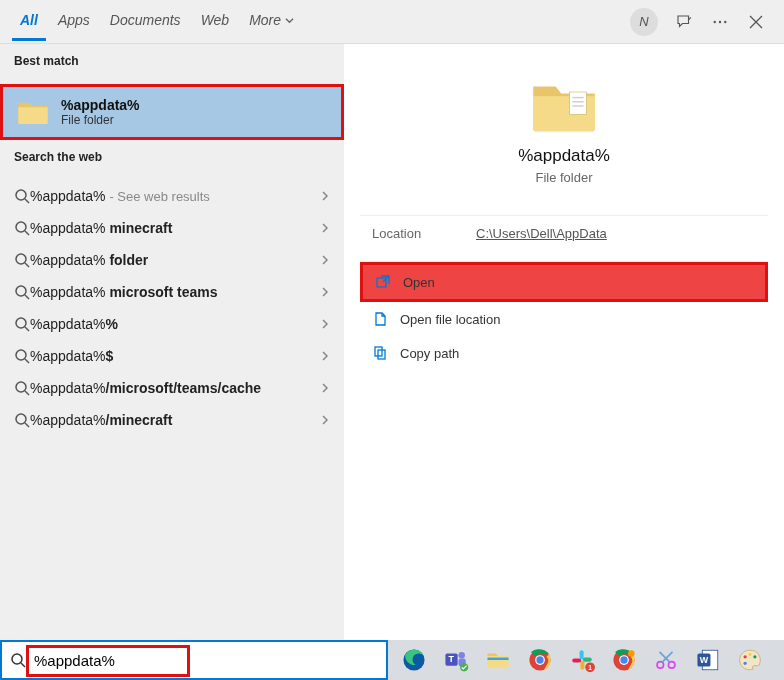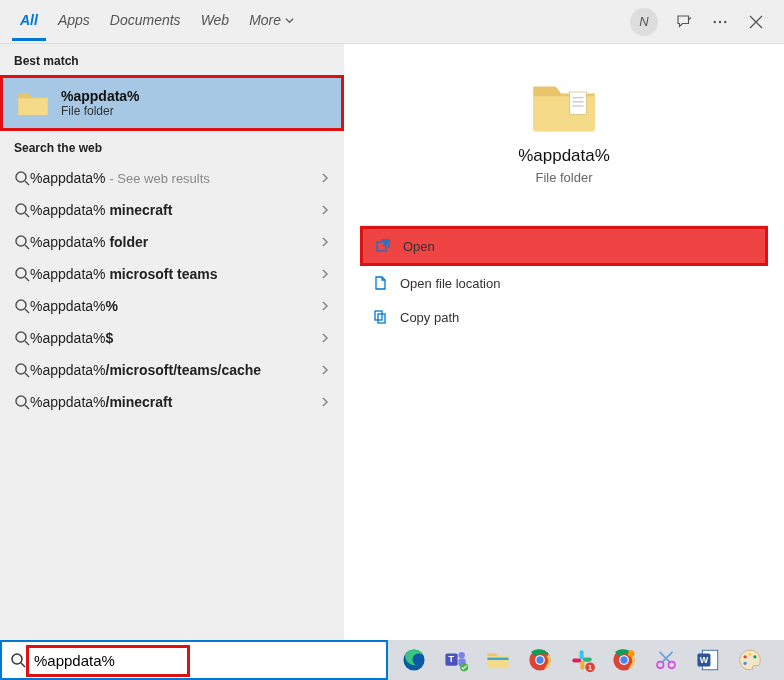--- a/index.html
+++ b/index.html
@@ -12,21 +12,21 @@
 .tab.active { color: #0078d4; border-bottom-color: #0078d4; font-weight: 600; }
 .tabs .more { display: flex; align-items: center; gap: 4px; }
 .tabs-spacer { flex: 1; }
 .avatar { width: 28px; height: 28px; border-radius: 50%; background: #ddd; display: flex; align-items: center; justify-content: center; font-size: 13px; color: #555; margin: 0 6px; }
 .tabbtn { width: 32px; height: 32px; display: flex; align-items: center; justify-content: center; color: #555; cursor: pointer; }
 
 .body { flex: 1; display: flex; }
 .left { width: 344px; overflow-y: auto; }
 .right { flex: 1; background: #fff; padding: 16px; display: flex; flex-direction: column; }
 
-.section-label { font-size: 12px; font-weight: 600; padding: 10px 14px 7px; color: #222; }
+.section-label { font-size: 12px; font-weight: 600; padding: 10px 14px 16px; color: #222; }
 
 .best-match { display: flex; align-items: center; gap: 12px; padding: 10px 14px; background: #a6c8e4; border: 3px solid #d11; }
 .best-match .folder-ico { width: 32px; height: 28px; }
 .best-match .bm-title { font-size: 14px; font-weight: 600; color: #111; }
 .best-match .bm-sub { font-size: 12px; color: #333; }
 
 .sugg { display: flex; align-items: center; padding: 8px 14px; font-size: 14px; color: #222; cursor: pointer; }
 .sugg .search-ico { width: 16px; height: 16px; flex-shrink: 0; }
 .sugg .text { flex: 1; white-space: nowrap; overflow: hidden; text-overflow: ellipsis; }
 .sugg .hint { color: #888; font-size: 13px; }
@@ -199,20 +199,24 @@
         <path class="back" d="M2 6h16l4 5h24v25a2 2 0 0 1-2 2H4a2 2 0 0 1-2-2z"></path>
         <path class="front" d="M2 13h44v23a2 2 0 0 1-2 2H4a2 2 0 0 1-2-2z"></path>
         <rect x="28" y="10" width="12" height="16" fill="#fff" stroke="#d4b86a" stroke-width="0.5"></rect>
         <line x1="30" y1="14" x2="38" y2="14" stroke="#ccc" stroke-width="1"></line>
         <line x1="30" y1="17" x2="38" y2="17" stroke="#ccc" stroke-width="1"></line>
         <line x1="30" y1="20" x2="38" y2="20" stroke="#ccc" stroke-width="1"></line>
       </svg>
       <div class="title">%appdata%</div>
       <div class="subtitle">File folder</div>
 
+      <div class="kv">
+        <span class="k">Location</span>
+        <span class="v">C:\Users\Dell\AppData</span>
+      </div>
 
       <div class="actions">
         <div class="action primary">
           <svg class="aico" viewBox="0 0 16 16" fill="none" stroke="currentColor" stroke-width="1.3">
               <rect x="2" y="4" width="9" height="9"></rect>
               <path d="M6 2h8v8"></path>
               <path d="M14 2 L8 8"></path>
             </svg>
           <span>Open</span>
         </div>

